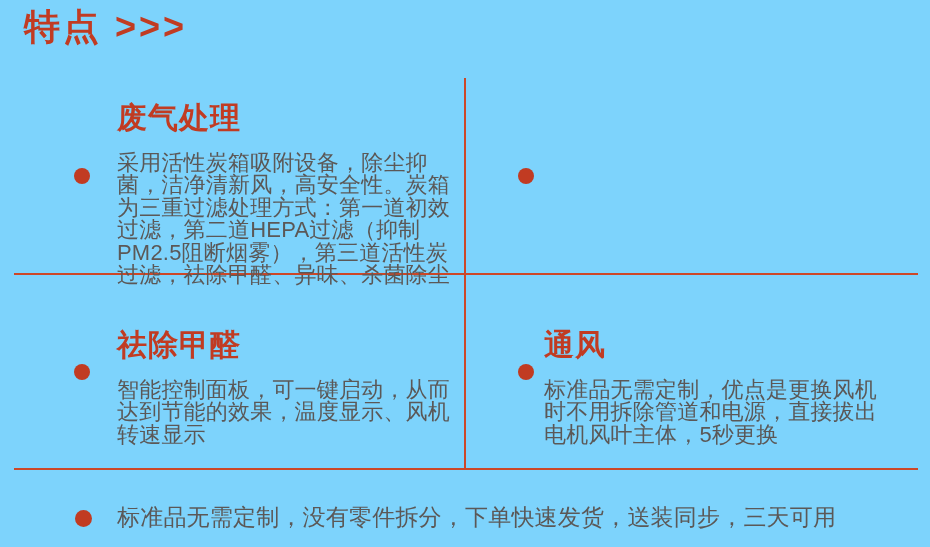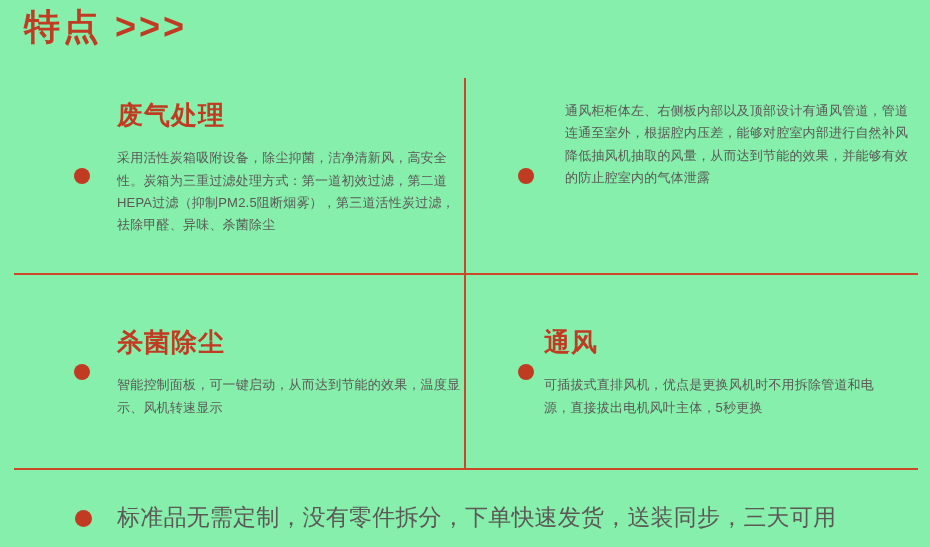--- a/index.html
+++ b/index.html
@@ -1,20 +1,20 @@
 <!DOCTYPE html>
 <html style="--accent: #c13b22; --divider: #cc4727; --body-text: #5b5857;"><head>
 <meta charset="utf-8">
 <style>
   html, body { margin: 0; padding: 0; background: #ffffff; }
   .page {
     position: relative;
     width: 930px;
     height: 547px;
-    background: #86efac;
+    background: #7dd3fc;
     font-family: "Liberation Sans", sans-serif;
     overflow: hidden;
   }
   .title {
     position: absolute;
     left: 24px;
     top: 5px;
     margin: 0;
     font-size: 36px;
     line-height: 1.2;
@@ -37,29 +37,29 @@
     width: 904px;
     height: 2px;
     background: var(--divider, #cc4727);
   }
   .hline-mid    { top: 273px; }
   .hline-bottom { top: 468px; }
 
   .quad { position: absolute; }
   .quad h2 {
     margin: 0 0 16px 0;
-    font-size: 26px;
+    font-size: 30px;
     line-height: 1.2;
     font-weight: 700;
     letter-spacing: 1px;
     color: var(--accent, #c13b22);
   }
   .quad p {
     margin: 0;
-    font-size: 13px;
+    font-size: 22px;
     line-height: 22.4px;
     letter-spacing: 0.2px;
     color: var(--body-text, #5b5857);
     text-align: left;
   }
   .q1 { left: 117px; top: 100px; }
   .q2 { left: 565px; top: 100px; }
   .q3 { left: 117px; top: 327px; }
   .q4 { left: 544px; top: 327px; }
   .q1 p, .q3 p { width: 346px; }
@@ -106,28 +106,27 @@
   <span class="bullet b3"></span>
   <span class="bullet b4"></span>
   <span class="bullet b5"></span>
 
   <section class="quad q1">
     <h2>废气处理</h2>
     <p>采用活性炭箱吸附设备，除尘抑菌，洁净清新风，高安全性。炭箱为三重过滤处理方式：第一道初效过滤，第二道HEPA过滤（抑制PM2.5阻断烟雾），第三道活性炭过滤，祛除甲醛、异味、杀菌除尘</p>
   </section>
 
   <section class="quad q2">
-    <p>通风柜柜体左、右侧板内部以及顶部设计有通风管道，管道连通至室外，根据腔内压差，能够对腔室内部进行自然补风降低抽风机抽取的风量，从而达到节能的效果，并能够有效的防止腔室内的气体泄露</p>
   </section>
 
   <section class="quad q3">
-    <h2>杀菌除尘</h2>
+    <h2>祛除甲醛</h2>
     <p>智能控制面板，可一键启动，从而达到节能的效果，温度显示、风机转速显示</p>
   </section>
 
   <section class="quad q4">
     <h2>通风</h2>
-    <p>可插拔式直排风机，优点是更换风机时不用拆除管道和电源，直接拔出电机风叶主体，5秒更换</p>
+    <p>标准品无需定制，优点是更换风机时不用拆除管道和电源，直接拔出电机风叶主体，5秒更换</p>
   </section>
 
   <p class="footer-text">标准品无需定制，没有零件拆分，下单快速发货，送装同步，三天可用</p>
 
 </div>
 
 </body></html>

